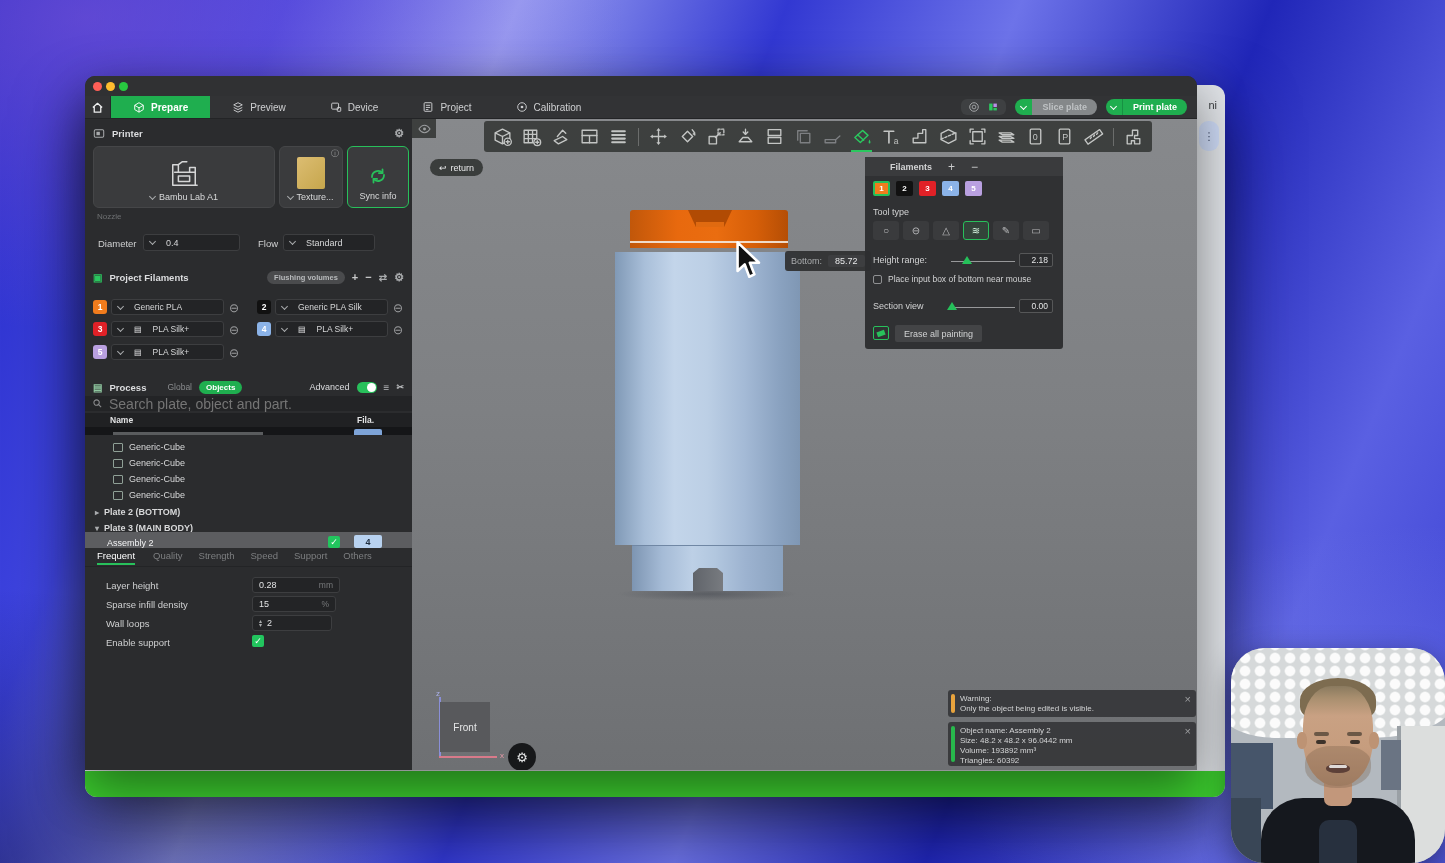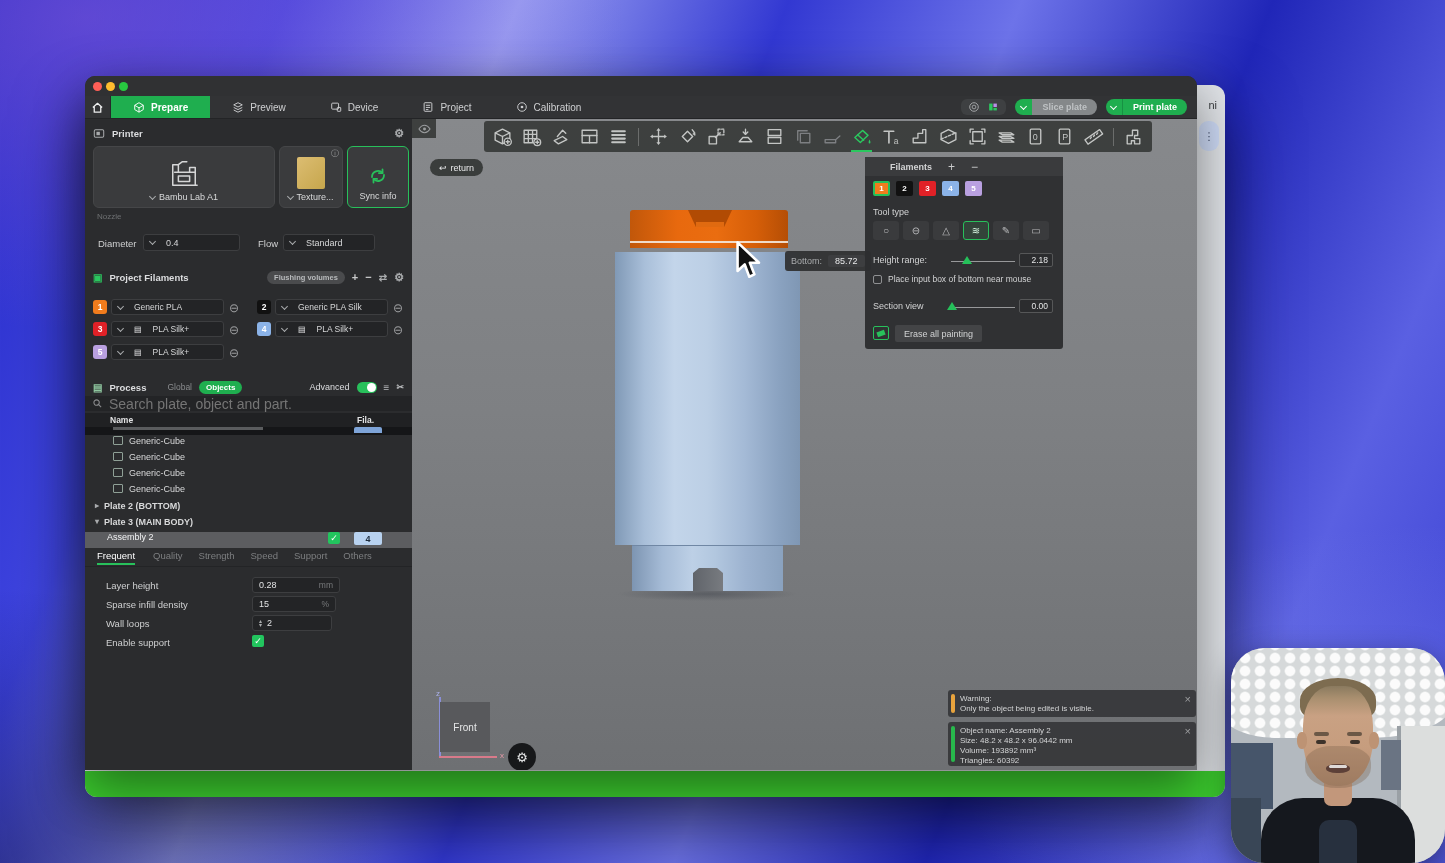--- a/index.html
+++ b/index.html
@@ -38,21 +38,21 @@
   .card{position:absolute;background:#3a3b3d;border-radius:6px;border:1px solid #454648;display:flex;flex-direction:column;align-items:center;justify-content:flex-end;color:#d8d9da;font-size:9px;}
   .card.sel{border:1px solid #28c05b;}
   .ddbox{position:absolute;height:17px;background:#232426;border:1px solid #3d3e40;border-radius:3px;display:flex;align-items:center;gap:11px;padding:0 6px;font-size:9px;color:#d6d7d8;}
   .lbl{position:absolute;font-size:9.5px;color:#cfd0d1;}
   .fbadge{position:absolute;width:14px;height:14px;border-radius:3px;display:flex;align-items:center;justify-content:center;font-size:8.5px;font-weight:bold;color:#fff;}
   .minus-c{position:absolute;color:#9a9b9d;font-size:12px;line-height:1;}
   .pill{border-radius:9px;font-size:7.5px;display:inline-flex;align-items:center;padding:2px 7px;}
   .searchrow{position:absolute;left:0;right:0;height:15px;background:#232426;display:flex;align-items:center;gap:5px;padding:0 8px;}
   .searchrow input{background:transparent;border:none;outline:none;color:#8a8b8d;font-size:14px;width:250px;}
   .thead{position:absolute;left:0;right:0;height:14px;background:#202123;display:flex;align-items:center;font-size:8.5px;font-weight:bold;color:#e3e4e5;}
-  .trow{position:absolute;left:0;right:0;height:16px;display:flex;align-items:flex-start;font-size:9px;color:#d8d9da;}
+  .trow{position:absolute;left:0;right:0;height:16px;display:flex;align-items:flex-end;font-size:9px;color:#d8d9da;}
   .cubeicon{width:10px;height:9px;border:1.2px solid #8fa096;border-radius:1px;margin-right:6px;}
   .ptab{font-size:9.5px;color:#7d7f81;}
   .ptab.active{color:#fff;font-weight:normal;border-bottom:2px solid #28c05b;padding-bottom:2px;}
   .pinbox{position:absolute;height:16px;background:#232426;border:1px solid #3d3e40;border-radius:3px;display:flex;align-items:center;font-size:9px;color:#e2e3e4;padding:0 6px;}
   .pinbox .unit{margin-left:auto;color:#77797b;font-size:8.5px;}
   .gcheck{width:12px;height:12px;background:#22c55e;border-radius:2px;color:#fff;font-size:9px;display:flex;align-items:center;justify-content:center;}
   
   .viewport{position:absolute;left:327px;top:43px;width:785px;height:651px;background:linear-gradient(180deg,#87898c 0%,#7e8083 45%,#6e7073 100%);overflow:hidden;}
   .vtoolbar{position:absolute;left:72px;top:2px;height:31px;display:flex;align-items:center;gap:2px;background:rgba(56,58,57,.93);border-radius:3px;padding:0 5px;}
   .ticon{width:27px;height:27px;display:flex;align-items:center;justify-content:center;}

